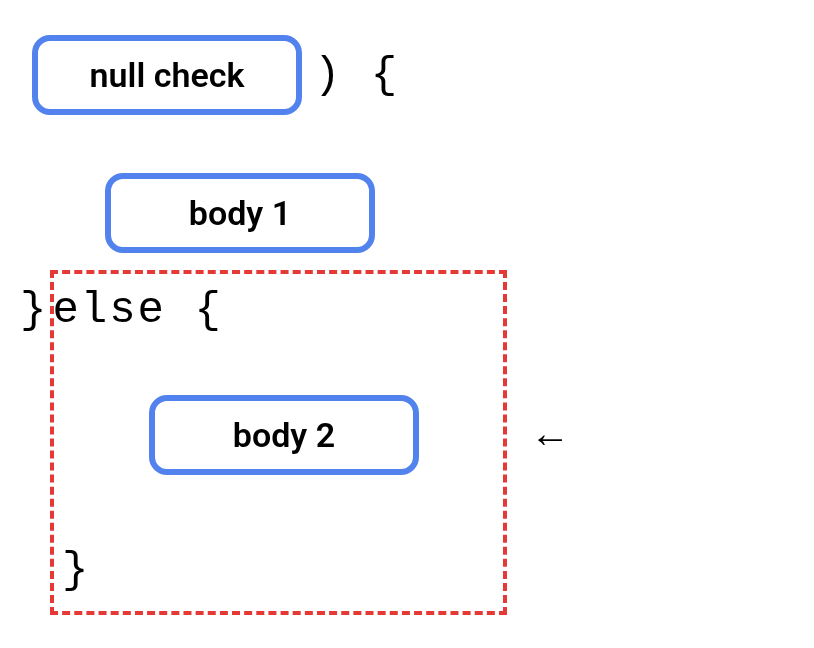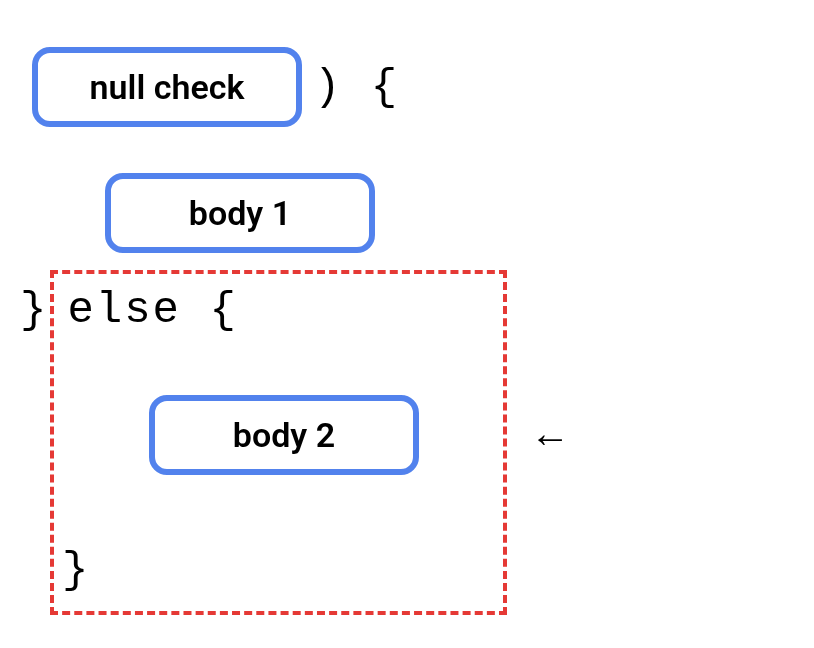--- a/index.html
+++ b/index.html
@@ -38,21 +38,21 @@
       background: transparent;
     }
     .row1 {
       position: absolute;
       top: 35px;
       left: 20px;
       display: flex;
       align-items: center;
     }
     .row1 .pill {
-      margin: 12px 12px;
+      margin: 0 12px;
       min-width: 270px;
     }
     .row2 {
       position: absolute;
       top: 155px;
       left: 105px;
       margin-top: 18px;
     }
     .row2 .pill {
       min-width: 270px;
@@ -101,21 +101,21 @@
   <span class="pill">null check</span>
   <span class="mono">) {</span>
 </div>
 
 <div class="row2">
   <span class="pill">body 1</span>
 </div>
 
 <div class="else-brace">
   <span class="mono">}</span>
-  <span class="mono" style="margin-left: 15px;">else {</span>
+  <span class="mono" style="">else {</span>
 </div>
 
 <div class="dashed-box" style="top: 270px; left: 50px; width: 457px; height: 345px;"></div>
 
 <div class="row3">
   <span class="pill">body 2</span>
 </div>
 
 <div class="close-brace">
   <span class="mono">}</span>

